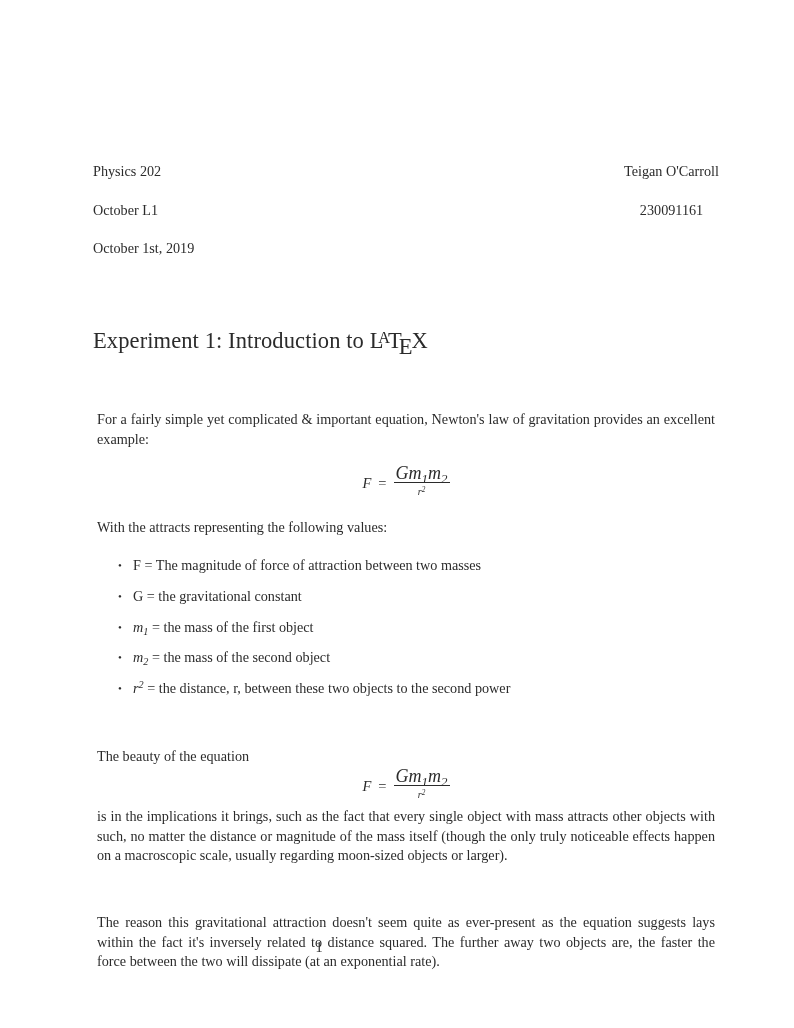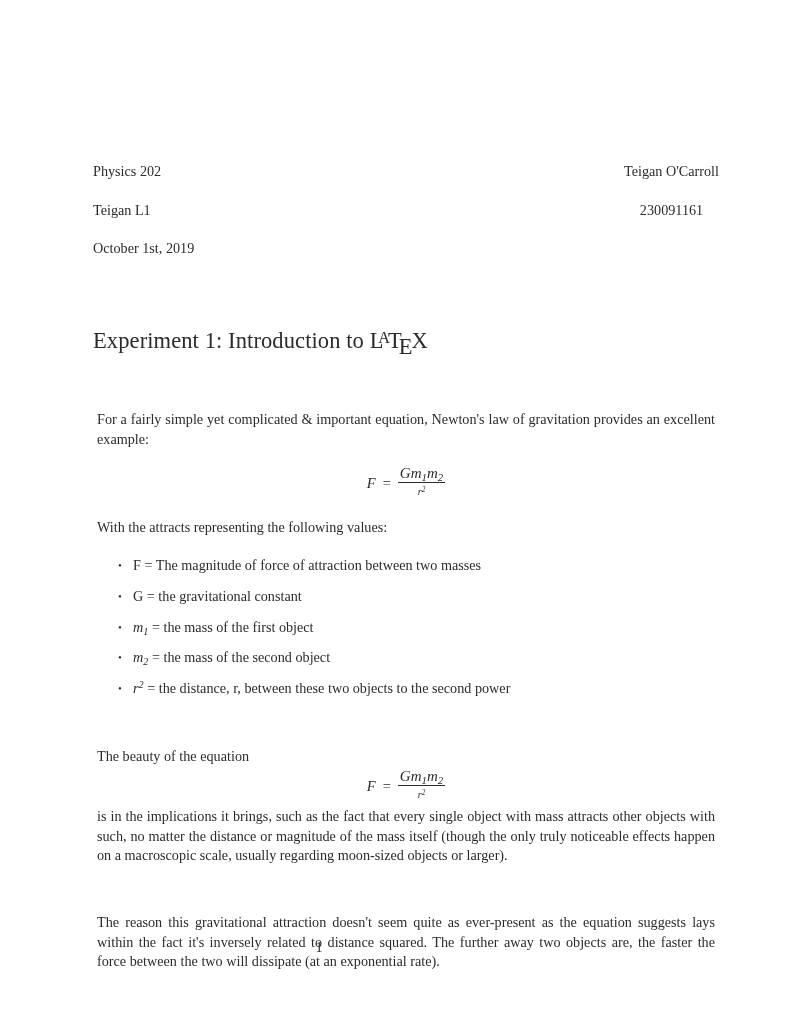--- a/index.html
+++ b/index.html
@@ -107,21 +107,21 @@
     display: inline-flex;
     flex-direction: column;
     align-items: center;
     vertical-align: middle;
     position: relative;
     top: -1px;
   }
   .frac .num {
     font-style: italic;
     padding: 0 2px 1px 2px;
-    font-size: 15px;
+    font-size: 18px;
     line-height: 15px;
     text-align: right;
   }
   .frac .bar {
     width: 100%;
     height: 1px;
     background: #2b2b2b;
   }
   .frac .den {
     font-style: italic;
@@ -181,21 +181,21 @@
 </head>
 <body>
 
 <div class="page">
 
   <div class="content">
 
     <div class="header">
       <div class="header-left">
         <span class="header-line">Physics 202</span>
-        <span class="header-line">Teigan L1</span>
+        <span class="header-line">October L1</span>
         <span class="header-line">October 1st, 2019</span>
       </div>
       <div class="header-right">
         <span class="header-line">Teigan O'Carroll</span>
         <span class="header-line">230091161</span>
       </div>
     </div>
 
     <h1 class="doc-title"><span>Experiment 1: Introduction to </span><span class="latex-logo"><span>L</span><span class="l-a">A</span><span>T</span><span class="l-e">E</span><span>X</span></span></h1>
 

